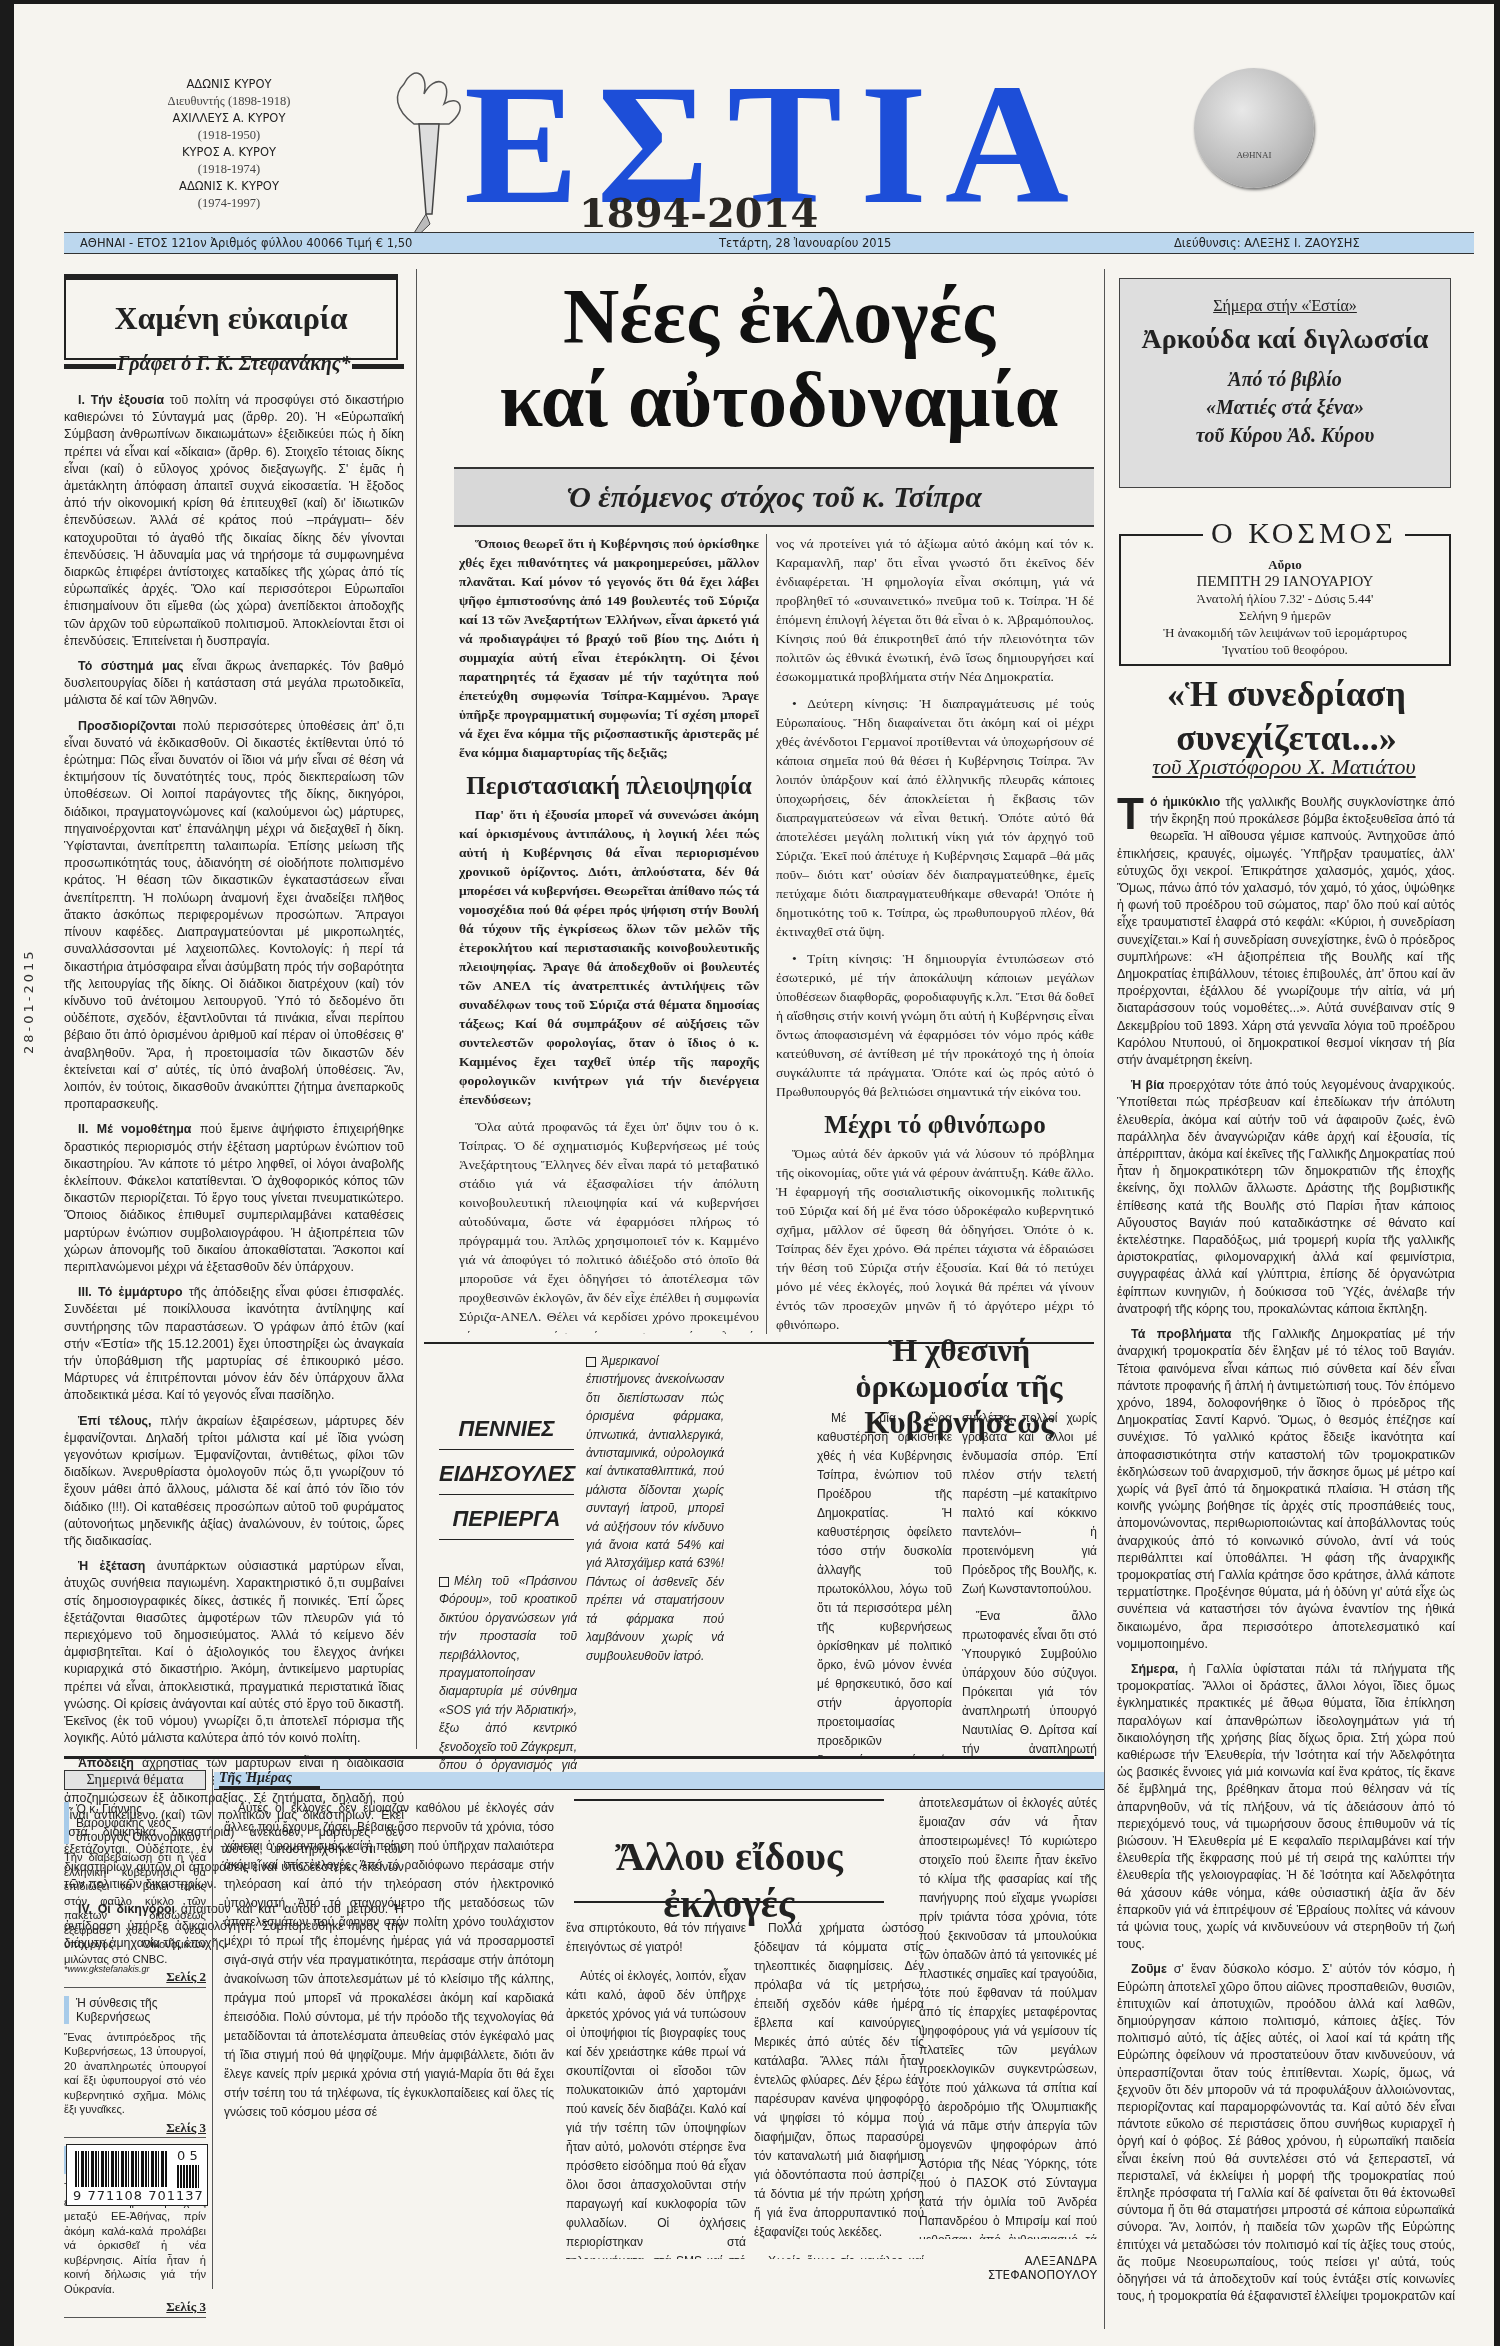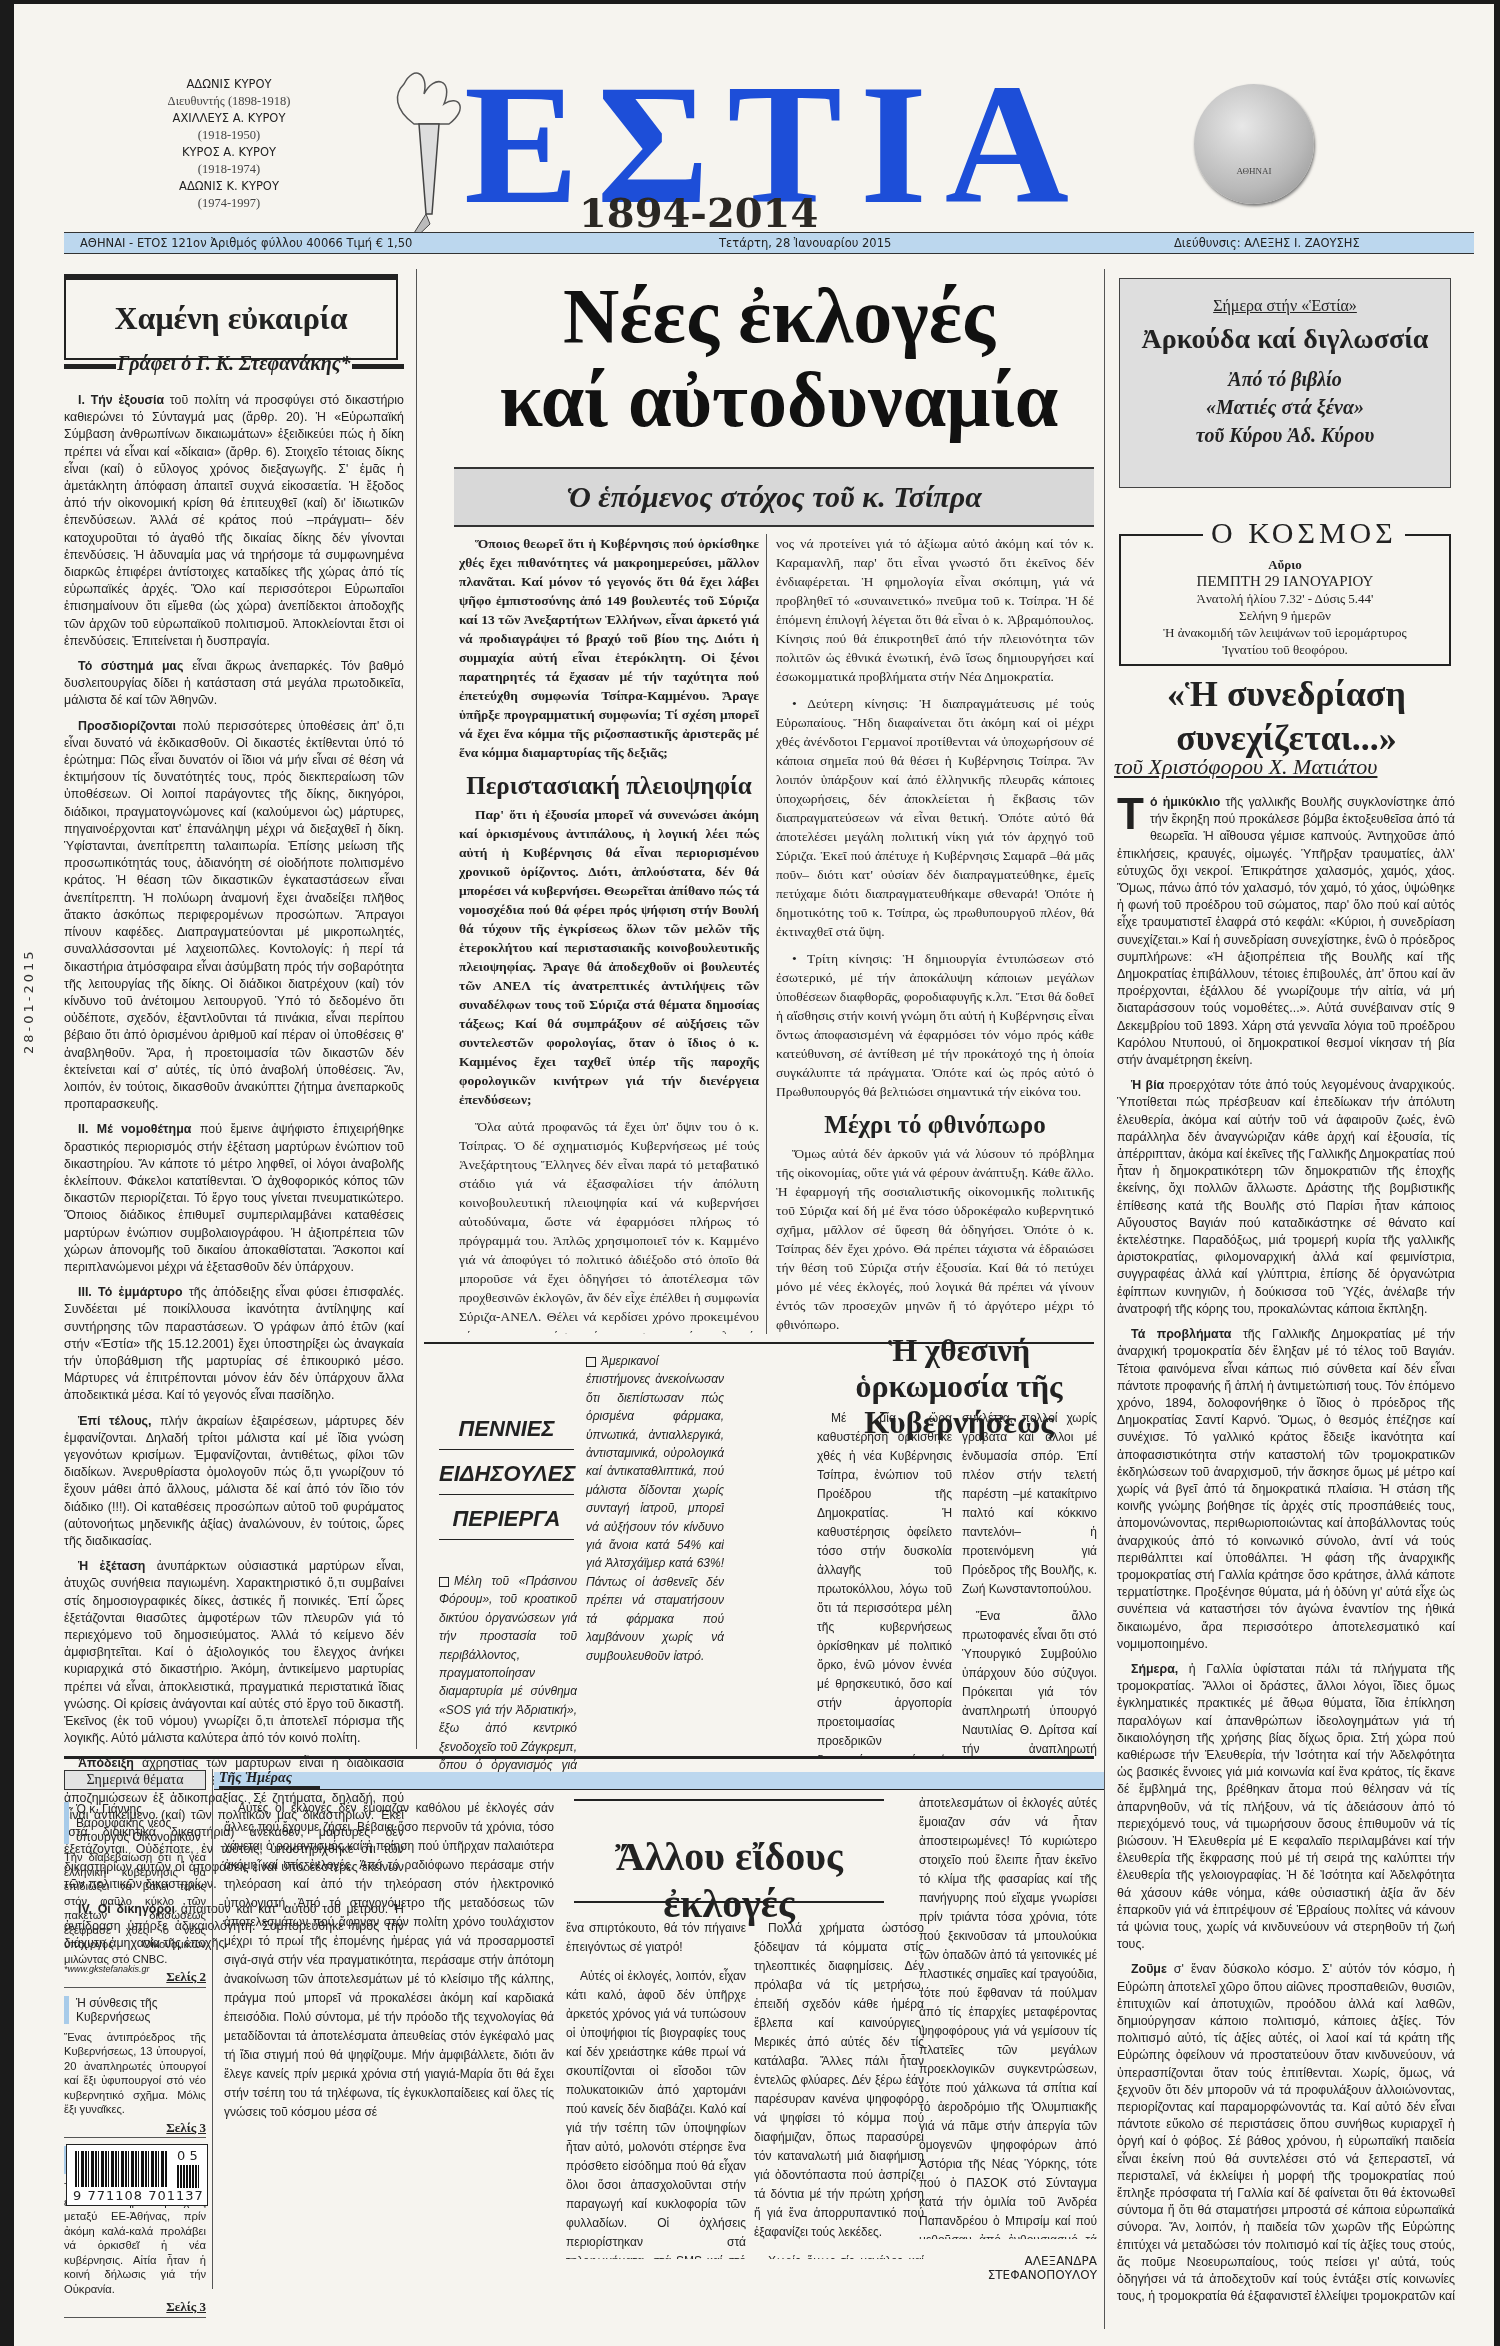--- a/index.html
+++ b/index.html
@@ -5,21 +5,21 @@
   html,body{margin:0;padding:0;}
   body{width:1500px;height:2346px;background:#1b1b1b;position:relative;overflow:hidden;font-family:"DejaVu Sans",sans-serif;color:#222;}
   .page{position:absolute;left:14px;top:4px;width:1480px;height:2342px;background:#f6f4ef;}
   .sans{font-family:"Liberation Sans",sans-serif;}
   .abs{position:absolute;}
   
   .founders{left:115px;top:72px;width:200px;text-align:center;font-size:11.5px;line-height:17px;color:#222;}
   .founders .yr{color:#444;font-family:"Liberation Serif",serif;font-size:12.5px;}
   .logo-title{left:450px;top:55px;font-family:"Liberation Serif",serif;font-weight:bold;font-size:172px;letter-spacing:18px;color:#1d4ed8;line-height:170px;}
   .logo-years{left:565px;top:185px;font-family:"DejaVu Serif",serif;font-weight:bold;font-size:40px;color:#2b2824;}
-  .coin{left:1180px;top:80px;width:120px;height:120px;border-radius:50%;background:radial-gradient(circle at 40% 35%,#e8e8e8,#b9b9b9 60%,#8c8c8c);box-shadow:1px 2px 3px #777;}
+  .coin{left:1180px;top:64px;width:120px;height:120px;border-radius:50%;background:radial-gradient(circle at 40% 35%,#e8e8e8,#b9b9b9 60%,#8c8c8c);box-shadow:1px 2px 3px #777;}
   .coin span{position:absolute;left:0;right:0;bottom:28px;text-align:center;font-size:9px;color:#444;font-family:"Liberation Serif",serif;}
   .torch{left:360px;top:60px;width:110px;height:190px;}
   .infobar{left:50px;top:228px;width:1410px;height:20px;background:#bcd7ee;border-top:1.5px solid #333;border-bottom:1.5px solid #333;font-size:11.5px;line-height:20px;}
   .infobar span{position:absolute;top:0;}
   
   .rule-v{position:absolute;width:1px;background:#555;}
   .rule-h{position:absolute;height:2px;background:#222;}
   .text{font-size:12.4px;line-height:17.2px;text-align:justify;hyphens:auto;}
   .text p{margin:0 0 8px 0;text-indent:14px;}
   .text b{font-weight:bold;}
@@ -37,21 +37,21 @@
   .sect-head{font-family:"Liberation Serif",serif;font-weight:bold;font-size:25px;text-align:center;margin:14px 0 10px 0;text-indent:0;}
   
   .today-box{left:1105px;top:274px;width:330px;height:208px;background:#dedede;border:1.5px solid #444;text-align:center;font-family:"Liberation Serif",serif;}
   .today-box .h{margin-top:18px;font-size:16px;text-decoration:underline;}
   .today-box .t{margin-top:8px;font-size:28px;font-weight:bold;}
   .today-box .s{margin-top:10px;font-size:20px;font-style:italic;font-weight:bold;line-height:28px;}
   .kosmos{left:1105px;top:530px;width:328px;height:128px;border:2px solid #222;text-align:center;font-family:"Liberation Serif",serif;}
   .kosmos .kh{position:absolute;top:-20px;left:82px;background:#f6f4ef;padding:0 8px;font-size:30px;letter-spacing:4px;}
   .kosmos .l{font-size:13px;line-height:17px;}
   .quote-head{left:1100px;top:668px;width:345px;text-align:center;font-family:"Liberation Serif",serif;font-weight:bold;font-size:36px;line-height:44px;}
-  .r-byline{left:1100px;top:750px;width:340px;text-align:left;font-family:"Liberation Serif",serif;font-style:italic;font-size:22px;text-decoration:underline;}
+  .r-byline{left:1100px;top:750px;width:340px;text-align:center;font-family:"Liberation Serif",serif;font-style:italic;font-size:22px;text-decoration:underline;}
   .dropcap{float:left;font-size:44px;line-height:36px;font-weight:bold;margin:2px 6px 0 0;font-family:"Liberation Sans",sans-serif;}
   
   .gossip-title{left:425px;top:1405px;width:135px;font-family:"Liberation Sans",sans-serif;font-style:italic;font-weight:bold;font-size:22px;line-height:40px;}
   .gossip-title div{border-bottom:1px solid #222;text-align:center;margin-bottom:4px;}
   .itext{font-family:"Liberation Sans",sans-serif;font-style:italic;font-size:12px;line-height:18.4px;text-align:justify;}
   .itext p{margin:0 0 8px 0;}
   .sq{display:inline-block;width:8px;height:8px;border:1.5px solid #222;margin-right:5px;vertical-align:middle;}
   .swear-head{left:800px;top:1328px;width:290px;text-align:center;font-family:"Liberation Serif",serif;font-weight:bold;font-size:32px;line-height:36px;}
   
   .bottombar{left:200px;top:1768px;width:890px;height:17px;background:#bcd7ee;border-bottom:1.5px solid #222;}

